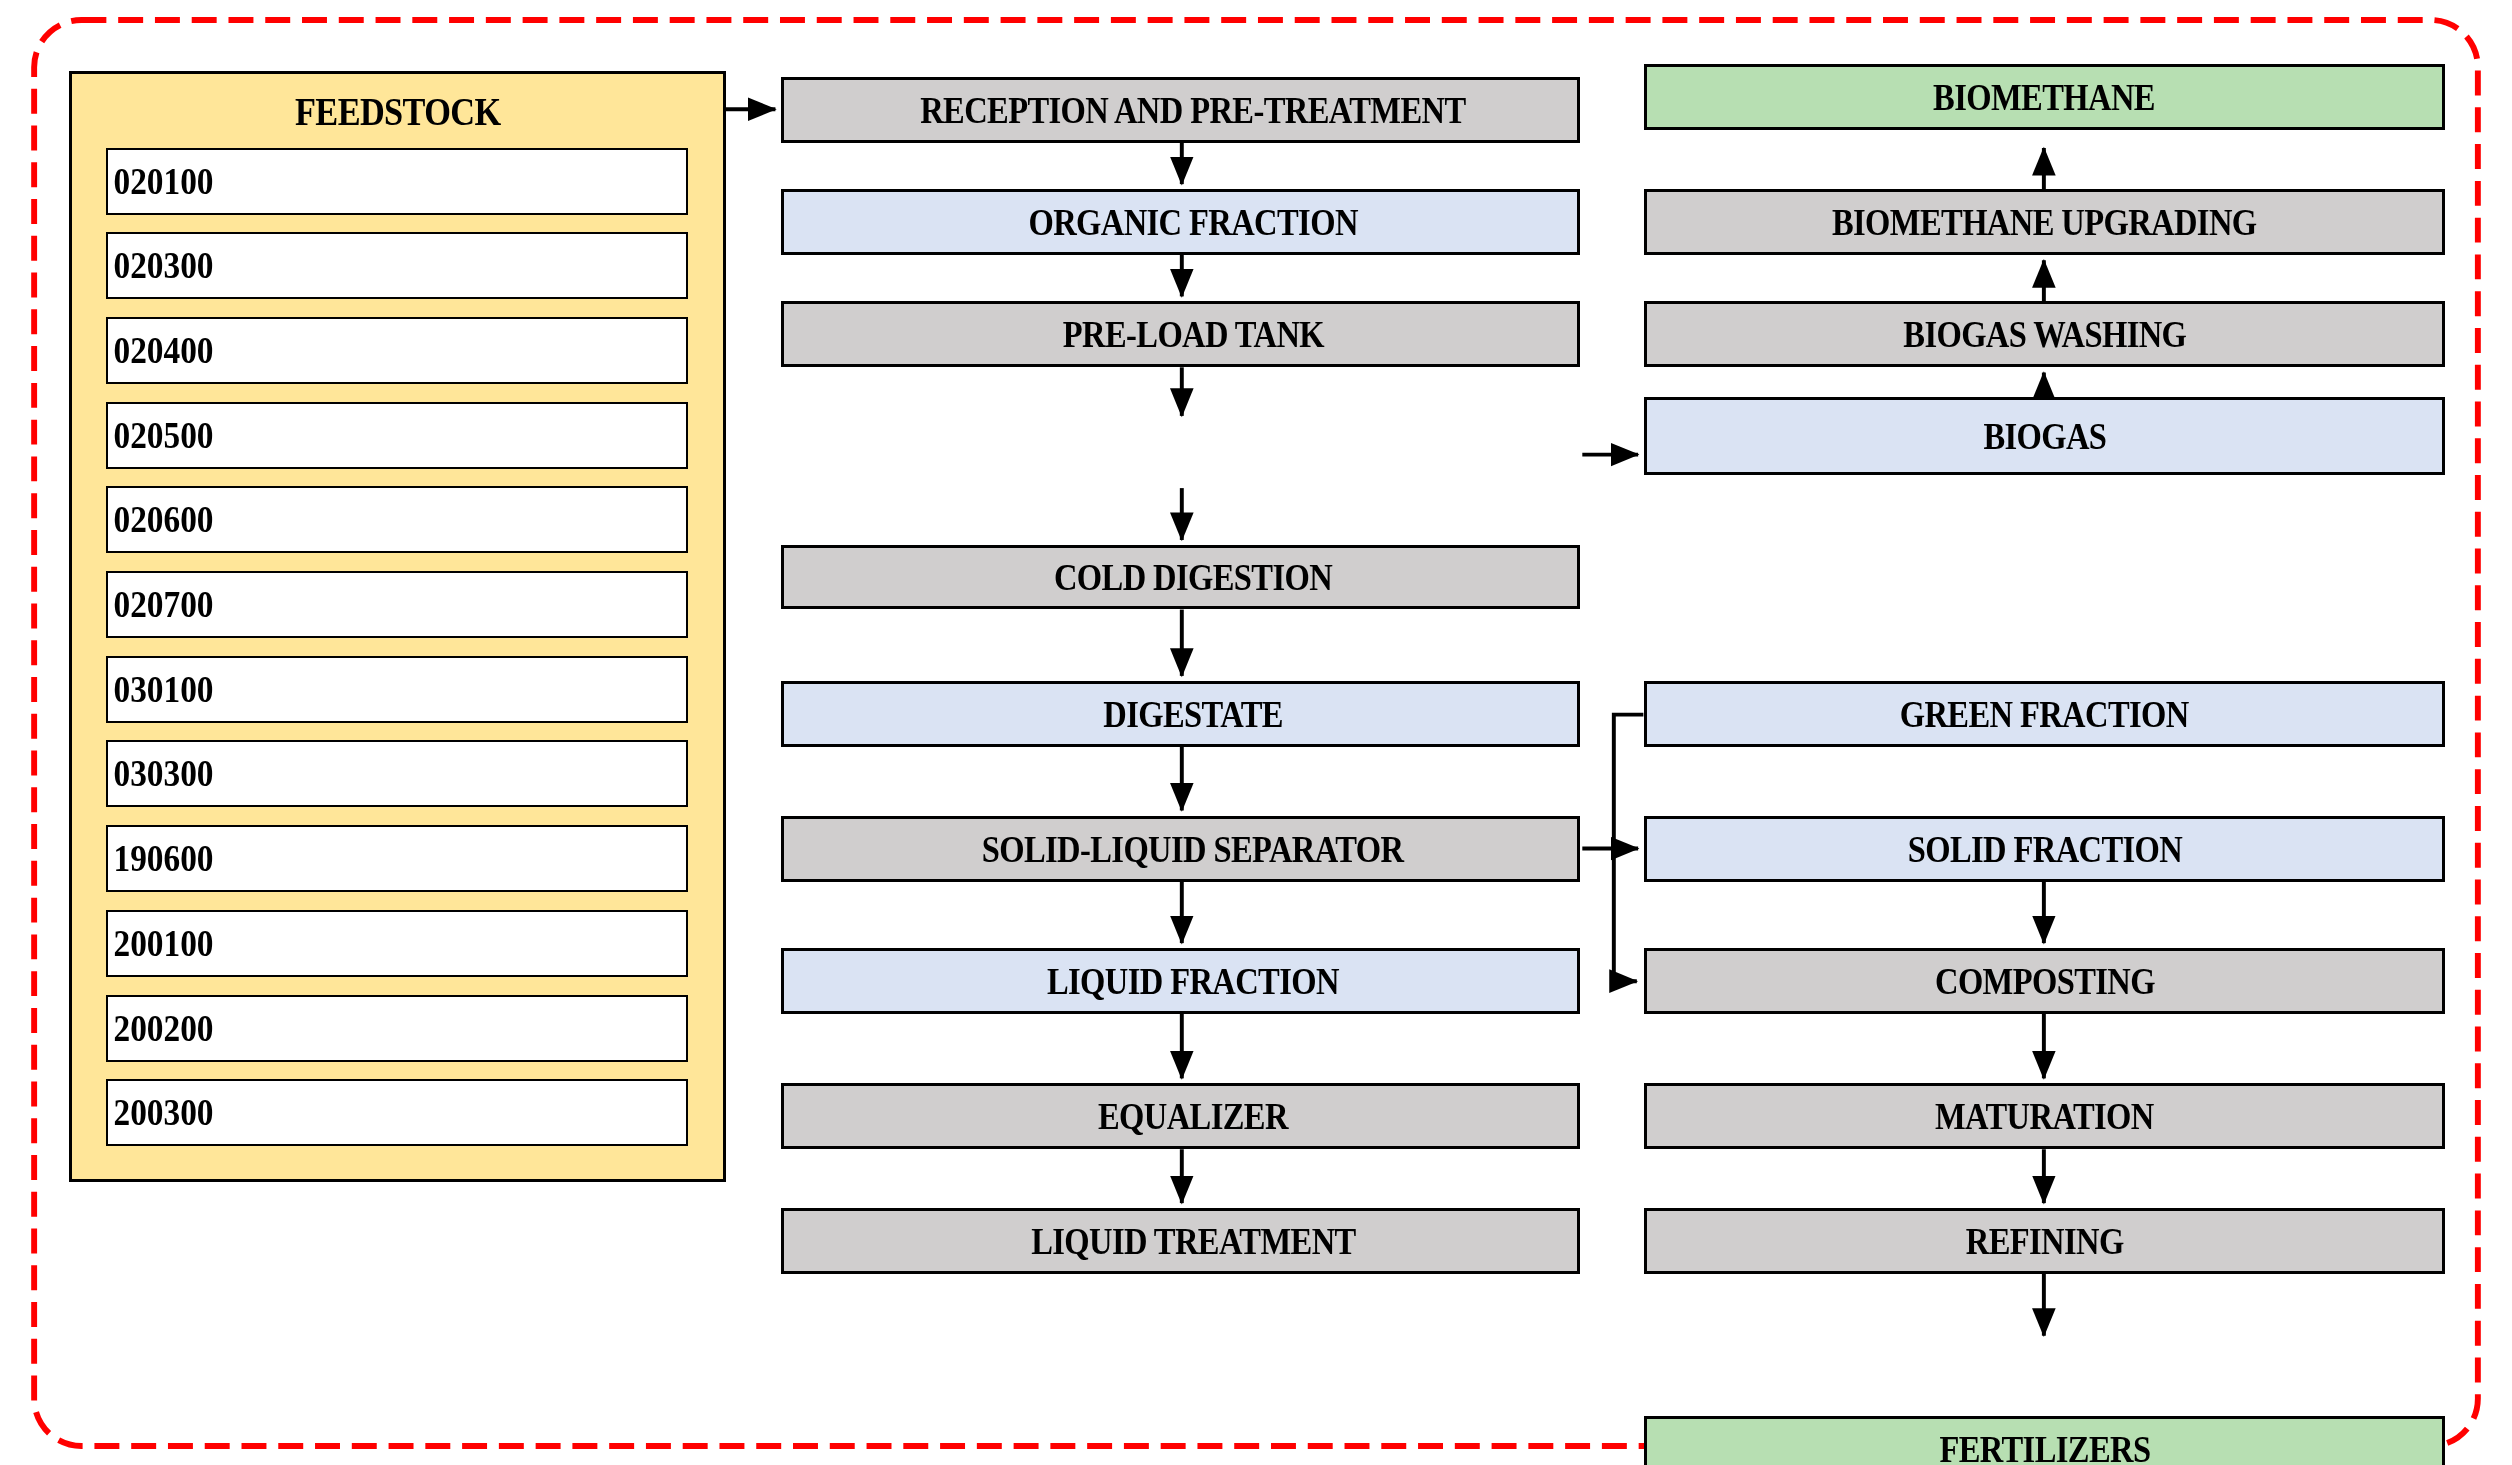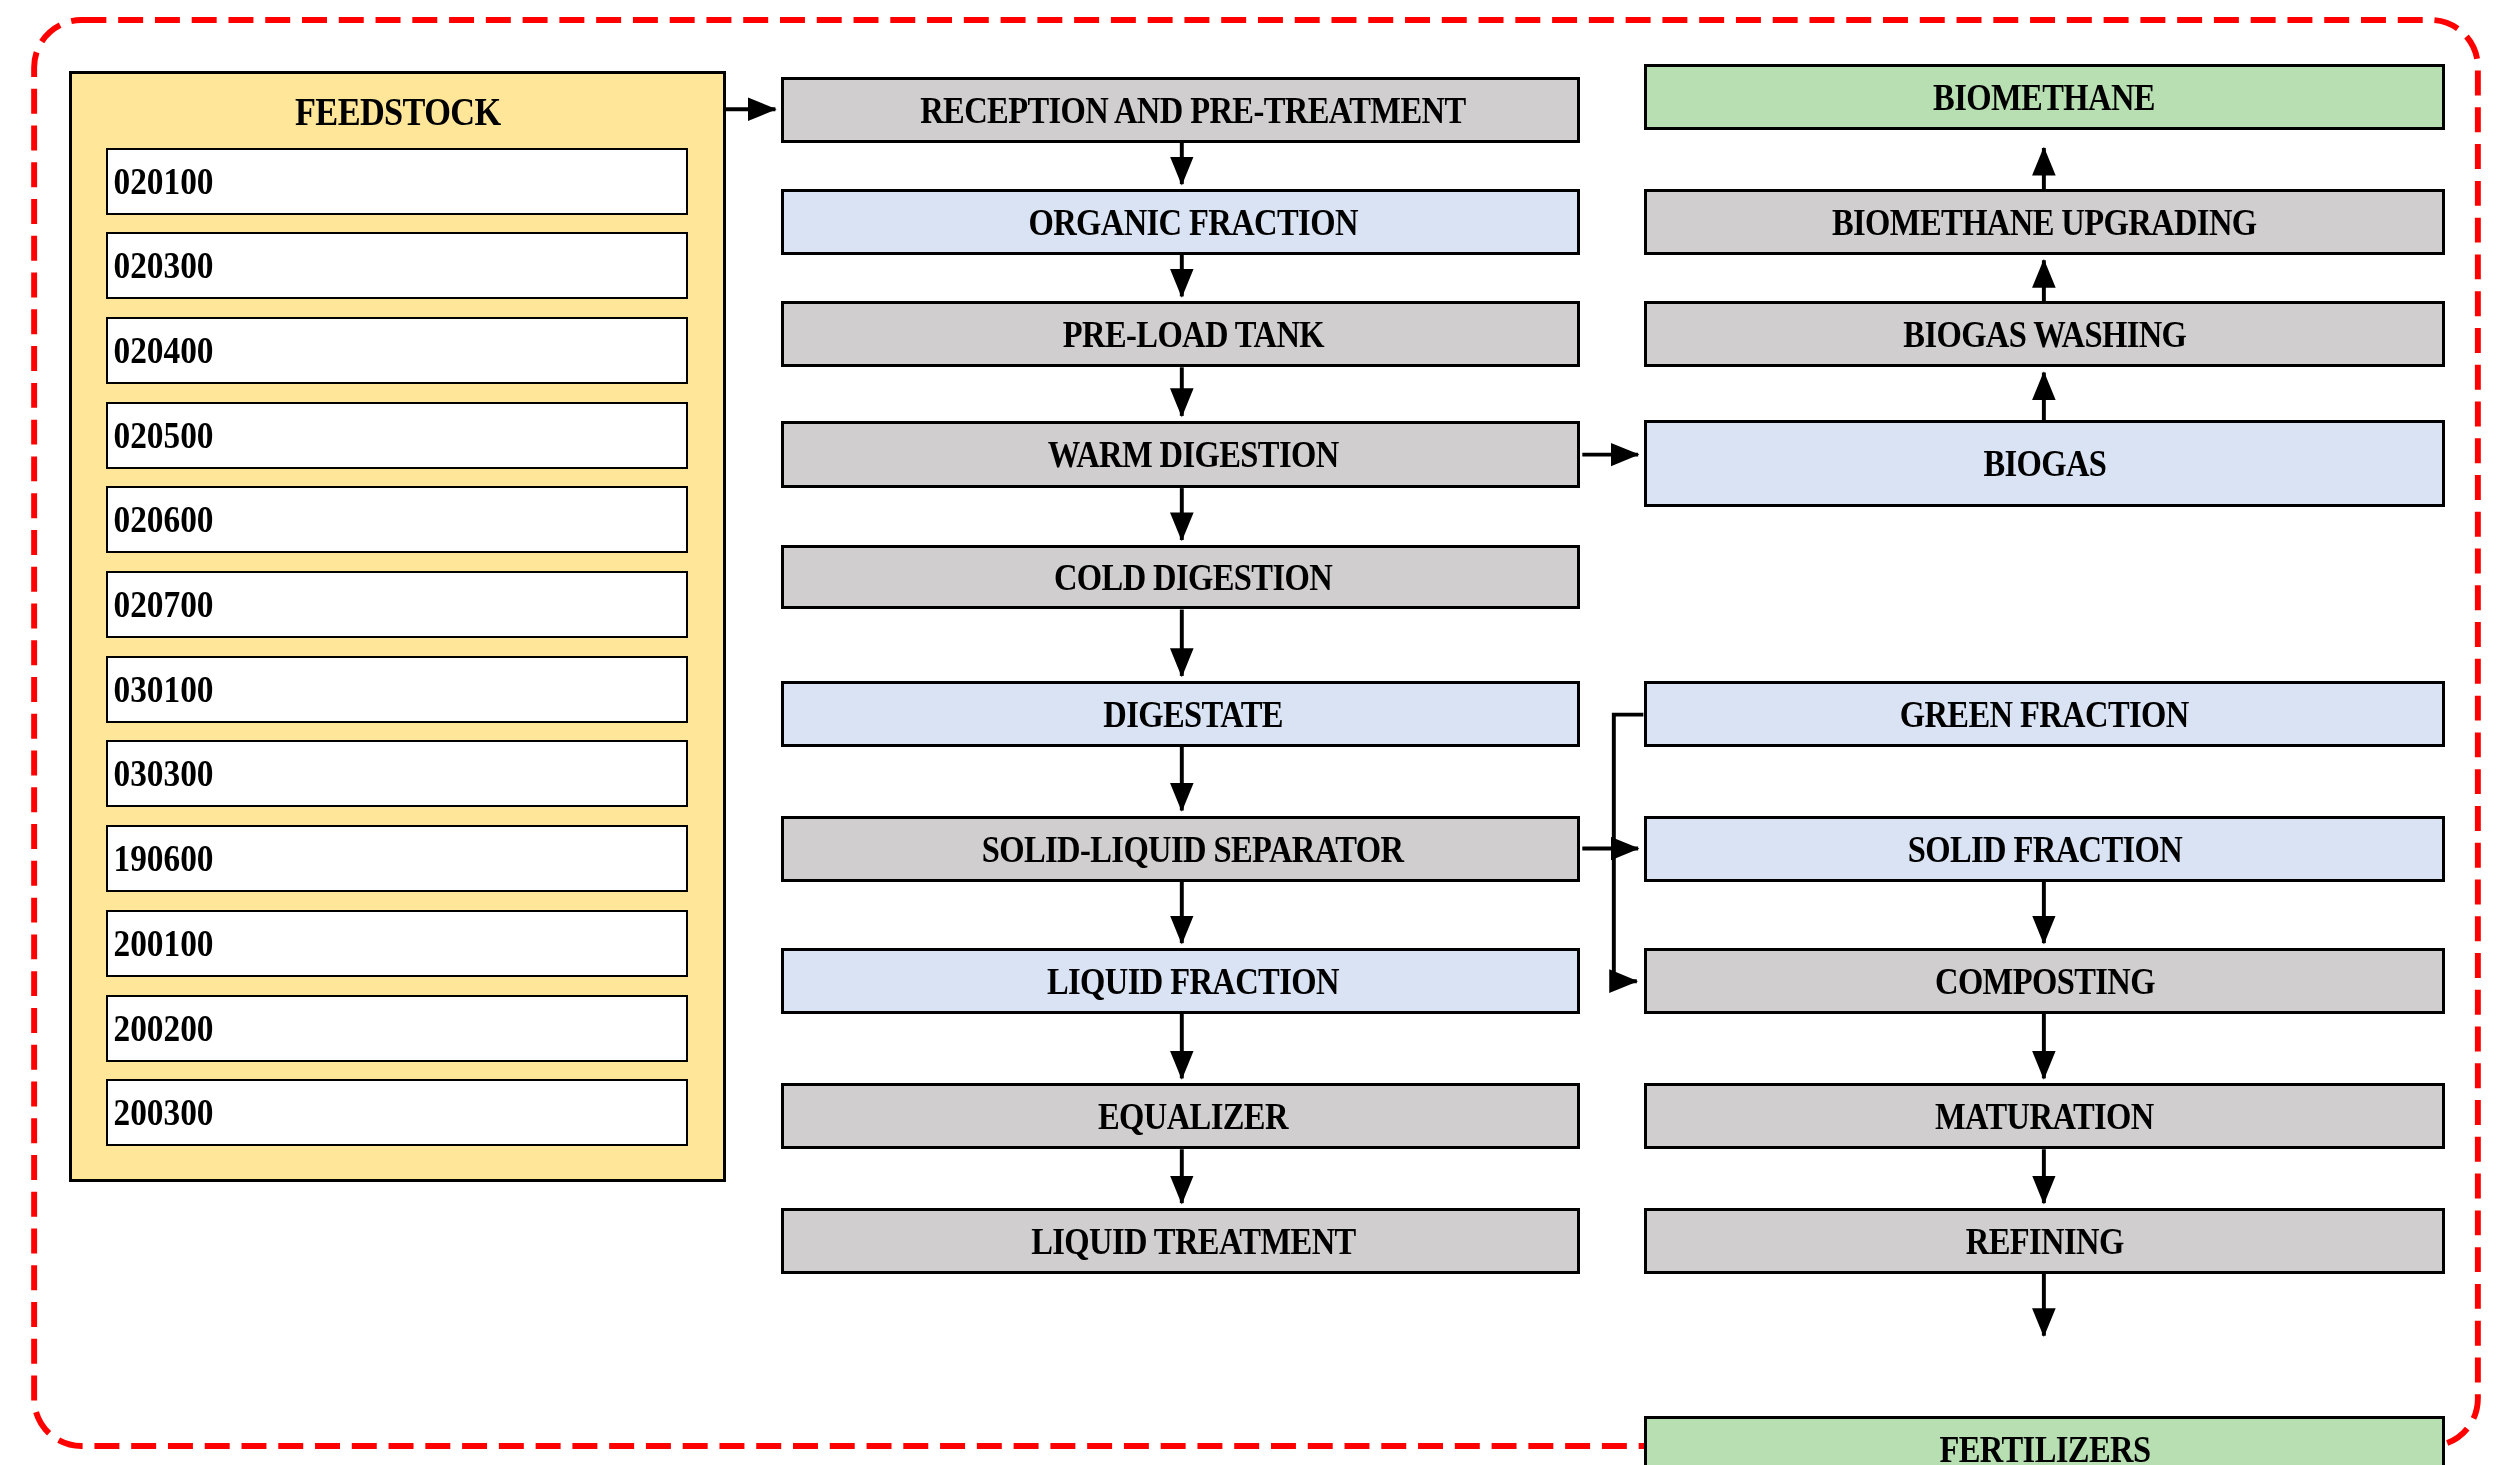--- a/index.html
+++ b/index.html
@@ -125,23 +125,20 @@
 
   <div class="node colL process" style="top:77px;height:66px">
       <span class="lbl">RECEPTION AND PRE-TREATMENT</span>
     </div>
   <div class="node colL stream" style="top:189px;height:66px">
       <span class="lbl">ORGANIC FRACTION</span>
     </div>
   <div class="node colL process" style="top:301px;height:66px">
       <span class="lbl">PRE-LOAD TANK</span>
     </div>
-  <div class="node colL process" style="top:421px;height:67px">
-      <span class="lbl">WARM DIGESTION</span>
-    </div>
   <div class="node colL process" style="top:545px;height:64px">
       <span class="lbl">COLD DIGESTION</span>
     </div>
   <div class="node colL stream" style="top:681px;height:66px">
       <span class="lbl">DIGESTATE</span>
     </div>
   <div class="node colL process" style="top:816px;height:66px">
       <span class="lbl">SOLID-LIQUID SEPARATOR</span>
     </div>
   <div class="node colL stream" style="top:948px;height:66px">
@@ -156,21 +153,21 @@
 
   <div class="node colR product" style="top:64px;height:66px">
       <span class="lbl">BIOMETHANE</span>
     </div>
   <div class="node colR process" style="top:189px;height:66px">
       <span class="lbl">BIOMETHANE UPGRADING</span>
     </div>
   <div class="node colR process" style="top:301px;height:66px">
       <span class="lbl">BIOGAS WASHING</span>
     </div>
-  <div class="node colR stream" style="top:420px;height:87px">
+  <div class="node colR stream" style="top:397px;height:78px">
       <span class="lbl">BIOGAS</span>
     </div>
   <div class="node colR stream" style="top:681px;height:66px">
       <span class="lbl">GREEN FRACTION</span>
     </div>
   <div class="node colR stream" style="top:816px;height:66px">
       <span class="lbl">SOLID FRACTION</span>
     </div>
   <div class="node colR process" style="top:948px;height:66px">
       <span class="lbl">COMPOSTING</span>

